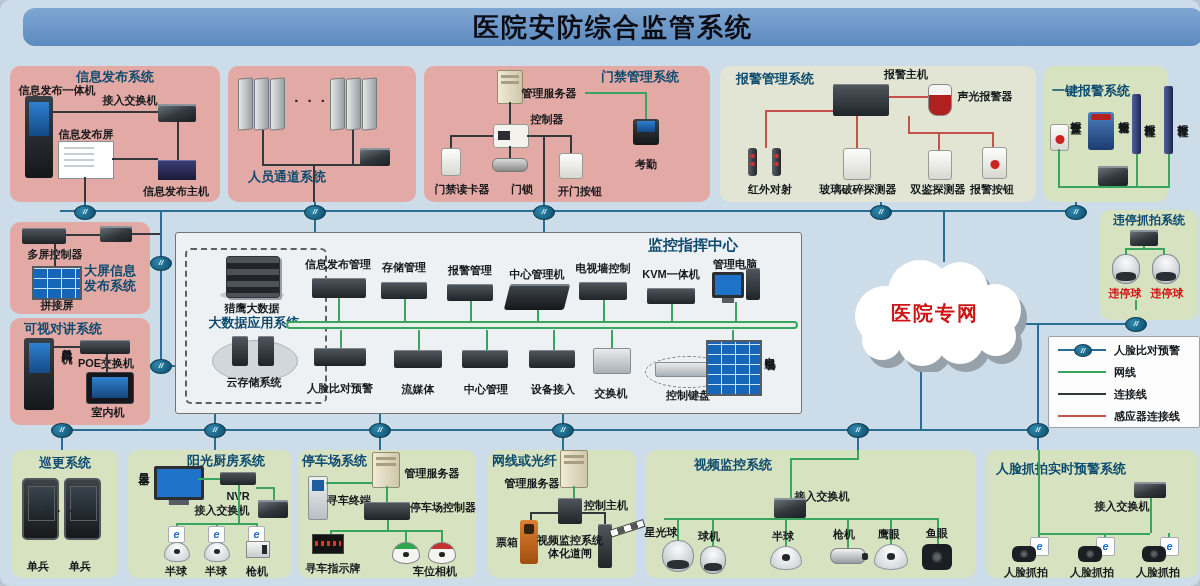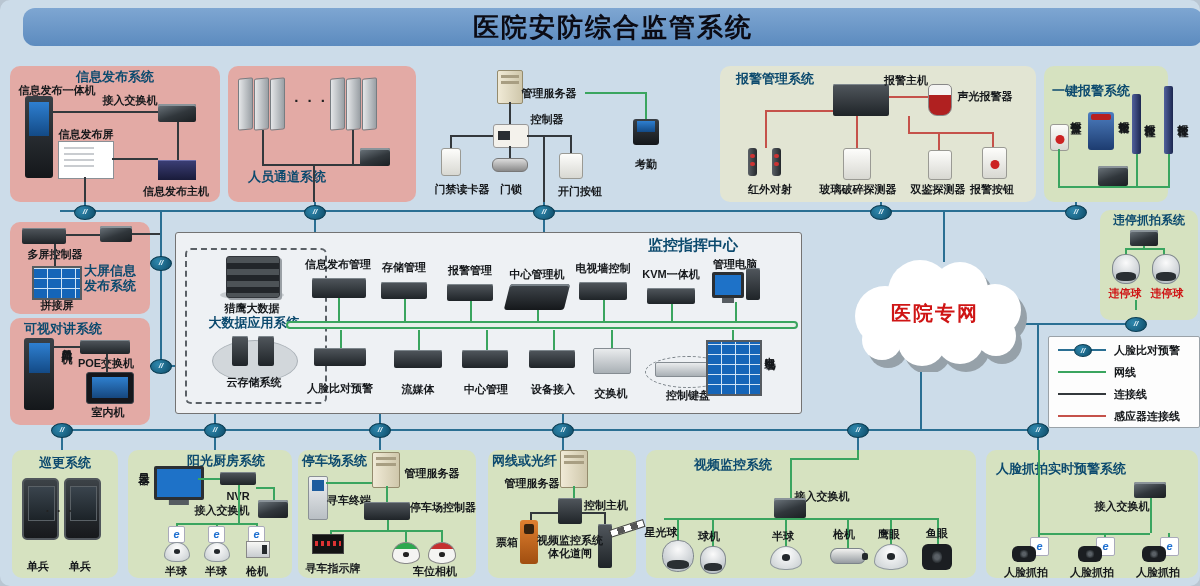--- a/index.html
+++ b/index.html
@@ -148,47 +148,50 @@
   <i class="dev gpanel" style="left:330px;top:78px;width:13px;height:50px"></i>
   <i class="dev gpanel" style="left:346px;top:78px;width:13px;height:50px"></i>
   <i class="dev gpanel" style="left:362px;top:78px;width:13px;height:50px"></i>
   <span class="ttl" style="left:248px;top:170px">人员通道系统</span>
   <i class="ln k" style="left:262px;top:130px;width:2px;height:34px"></i>
   <i class="ln k" style="left:352px;top:130px;width:2px;height:34px"></i>
   <i class="ln k" style="left:262px;top:164px;width:113px;height:2px"></i>
   <i class="ln k" style="left:313px;top:164px;width:2px;height:38px"></i>
   <i class="dev sw" style="left:360px;top:148px;width:30px;height:18px"></i>
 
+  <div class="box pink" style="left:424px;top:66px;width:286px;height:136px">
+    <span class="ttl c" style="left:216px;top:4px">门禁管理系统</span>
+  </div>
   <i class="dev server" style="left:497px;top:70px;width:24px;height:32px"></i>
   <span class="lbl c" style="left:549px;top:87px">管理服务器</span>
   <i class="ln g" style="left:585px;top:92px;width:60px;height:2px"></i>
   <i class="ln g" style="left:645px;top:92px;width:2px;height:27px"></i>
   <i class="dev kiosk" style="left:633px;top:119px;width:26px;height:26px"></i>
   <span class="lbl c" style="left:646px;top:158px">考勤</span>
   <i class="ln k" style="left:509px;top:102px;width:2px;height:28px"></i>
   <span class="lbl c" style="left:547px;top:113px">控制器</span>
   <i class="dev ctrlboard" style="left:493px;top:124px;width:34px;height:22px"></i>
   <i class="ln k" style="left:450px;top:135px;width:43px;height:2px"></i>
   <i class="ln k" style="left:527px;top:135px;width:45px;height:2px"></i>
   <i class="ln k" style="left:450px;top:135px;width:2px;height:13px"></i>
   <i class="dev white-dev" style="left:441px;top:148px;width:18px;height:26px"></i>
   <span class="lbl c" style="left:462px;top:183px">门禁读卡器</span>
   <i class="ln k" style="left:509px;top:146px;width:2px;height:12px"></i>
   <i class="dev lock" style="left:492px;top:158px;width:34px;height:12px"></i>
-  <span class="lbl c" style="left:511px;top:183px">门锁</span>
+  <span class="lbl c" style="left:522px;top:183px">门锁</span>
   <i class="ln k" style="left:570px;top:135px;width:2px;height:18px"></i>
   <i class="dev white-dev" style="left:559px;top:153px;width:22px;height:24px"></i>
   <span class="lbl c" style="left:580px;top:185px">开门按钮</span>
   <i class="ln k" style="left:543px;top:135px;width:2px;height:67px"></i>
 
   <div class="box sage" style="left:720px;top:66px;width:316px;height:136px">
     <span class="ttl" style="left:16px;top:6px">报警管理系统</span>
   </div>
   <i class="dev slab" style="left:833px;top:84px;width:56px;height:32px"></i>
-  <span class="lbl c" style="left:906px;top:74px">报警主机</span>
+  <span class="lbl c" style="left:906px;top:68px">报警主机</span>
   <i class="dev siren" style="left:928px;top:84px;width:22px;height:30px"></i>
   <span class="lbl c" style="left:985px;top:90px">声光报警器</span>
   <i class="ln r" style="left:765px;top:110px;width:68px;height:2px"></i>
   <i class="ln r" style="left:765px;top:110px;width:2px;height:38px"></i>
   <i class="ln r" style="left:856px;top:116px;width:2px;height:32px"></i>
   <i class="ln r" style="left:889px;top:96px;width:39px;height:2px"></i>
   <i class="ln r" style="left:908px;top:116px;width:2px;height:16px"></i>
   <i class="ln r" style="left:908px;top:132px;width:84px;height:2px"></i>
   <i class="ln r" style="left:938px;top:132px;width:2px;height:18px"></i>
   <i class="ln r" style="left:992px;top:132px;width:2px;height:15px"></i>

